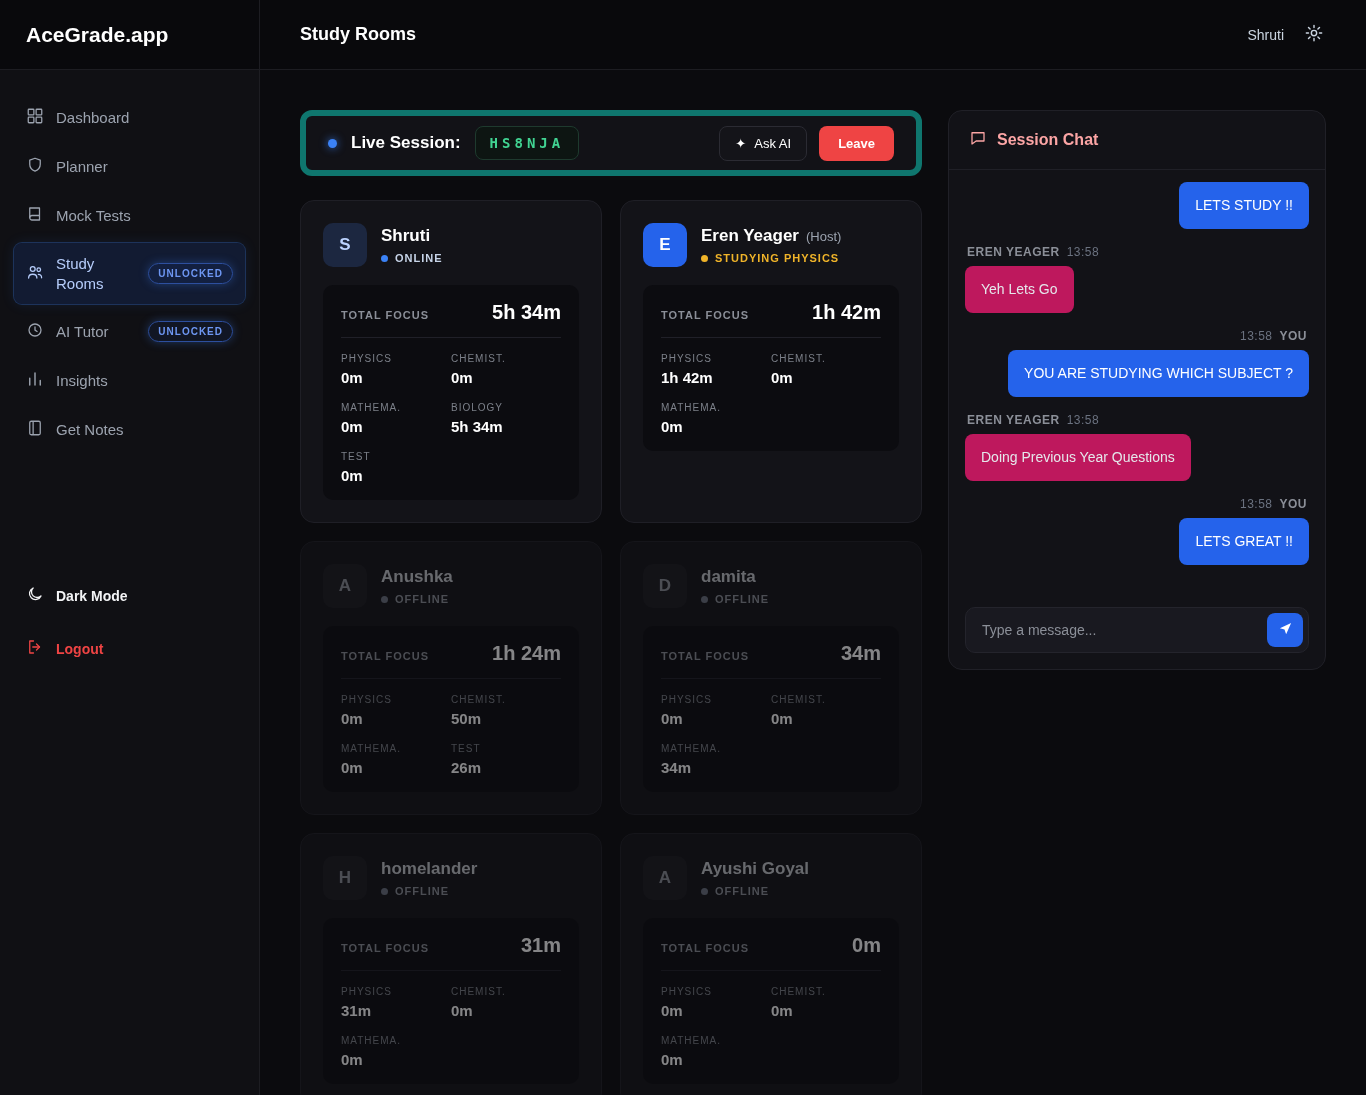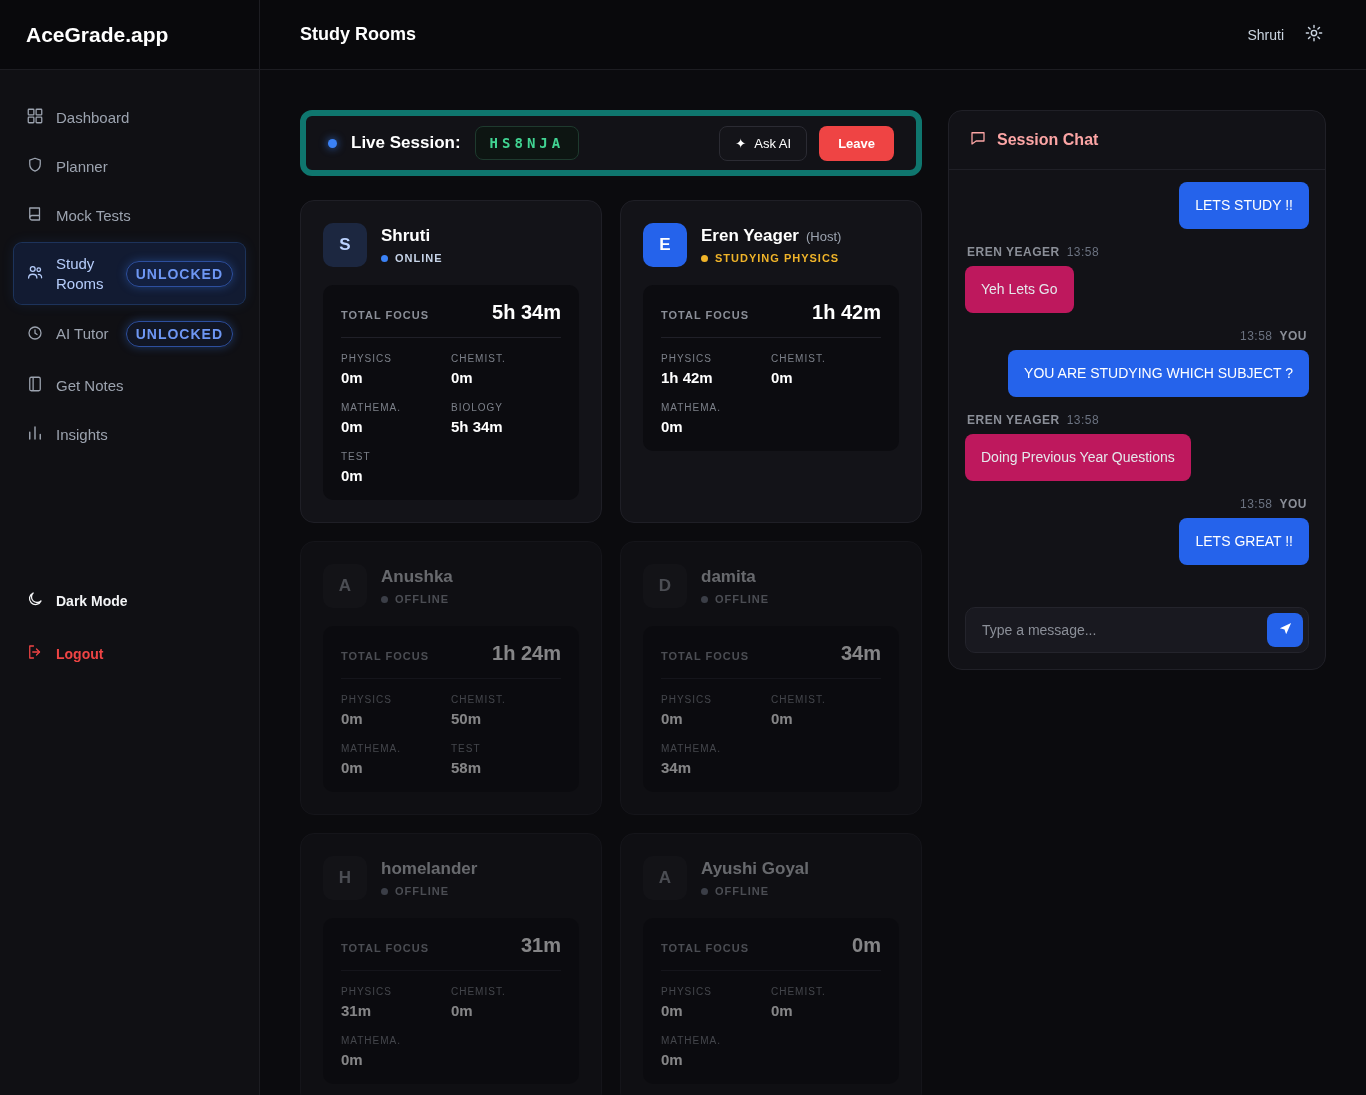--- a/index.html
+++ b/index.html
@@ -14,21 +14,21 @@
   .topbar-right { margin-left:auto; display:flex; align-items:center; gap:20px; }
   .user-name { color:#cbd5e1; font-size:14px; }
   .icon-btn { background:none; border:none; color:#cbd5e1; cursor:pointer; display:flex; align-items:center; }
 
   
   .sidebar { background:#101014; border-right:1px solid #1d1d22; padding:26px 14px 20px; display:flex; flex-direction:column; }
   .nav-item { display:flex; align-items:center; gap:12px; padding:11px 12px; border-radius:8px; color:#9ca3af; font-size:15px; cursor:pointer; margin-bottom:6px; }
   .nav-item .nav-label { flex:1; line-height:1.3; }
   .nav-item.active { background:rgba(37,99,235,.14); color:#b6cdfb; box-shadow:0 0 0 1px rgba(59,130,246,.28), 0 0 14px rgba(59,130,246,.12); }
   .nav-item svg { flex:0 0 18px; }
-  .badge { flex:0 0 auto; font-size:14px; font-weight:bold; letter-spacing:1px; color:#6e97f3; border:1px solid #2d4f9e; border-radius:999px; padding:4px 9px; background:rgba(37,99,235,.08); box-shadow:0 0 10px rgba(59,130,246,.35); }
+  .badge { flex:0 0 auto; font-size:10px; font-weight:bold; letter-spacing:1px; color:#6e97f3; border:1px solid #2d4f9e; border-radius:999px; padding:4px 9px; background:rgba(37,99,235,.08); box-shadow:0 0 10px rgba(59,130,246,.35); }
   .sidebar-spacer { height:118px; }
   .util-item { display:flex; align-items:center; gap:12px; padding:10px 12px; font-size:14px; font-weight:bold; color:#f3f4f6; cursor:pointer; margin-bottom:12px; }
   .util-item.logout { color:#ef4444; }
 
   
   .main { background:#0b0b0e; height:1025px; padding:40px 40px 0 40px; display:flex; gap:26px; overflow:hidden; }
   .left-col { flex:1; min-width:0; }
 
   .live-bar { height:66px; background:#121217; border:6px solid #0f766e; border-radius:12px; display:flex; align-items:center; padding:0 22px; gap:14px; margin-bottom:24px; }
   .live-dot { width:9px; height:9px; border-radius:50%; background:#3b82f6; box-shadow:0 0 8px rgba(59,130,246,.8); }
@@ -144,31 +144,31 @@
     </div>
     <div class="nav-item">
       <span><svg width="18" height="18" viewBox="0 0 24 24" fill="none" stroke="currentColor" stroke-width="1.7" stroke-linecap="round">
             <circle cx="12" cy="12" r="8"></circle>
             <path d="M12 8v4.2l2.8 1.8"></path>
           </svg></span>
       <span class="nav-label">AI Tutor</span>
       <span class="badge">UNLOCKED</span>
     </div>
     <div class="nav-item">
+      <span><svg width="18" height="18" viewBox="0 0 24 24" fill="none" stroke="currentColor" stroke-width="1.9" stroke-linecap="round">
+            <path d="M5 20v-9M12 20V4M19 20v-6"></path>
+          </svg></span>
+      <span class="nav-label">Insights</span>
+    </div>
+    <div class="nav-item">
       <span><svg width="18" height="18" viewBox="0 0 24 24" fill="none" stroke="currentColor" stroke-width="1.7">
             <rect x="5" y="3" width="14" height="18" rx="2"></rect>
             <path d="M9.5 3v18"></path>
           </svg></span>
       <span class="nav-label">Get Notes</span>
-    </div>
-    <div class="nav-item">
-      <span><svg width="18" height="18" viewBox="0 0 24 24" fill="none" stroke="currentColor" stroke-width="1.9" stroke-linecap="round">
-            <path d="M5 20v-9M12 20V4M19 20v-6"></path>
-          </svg></span>
-      <span class="nav-label">Insights</span>
     </div>
 
     <div class="sidebar-spacer"></div>
 
     <div class="util-item">
       <span><svg width="18" height="18" viewBox="0 0 24 24" fill="none" stroke="currentColor" stroke-width="1.7" stroke-linejoin="round">
             <path d="M20 14.5A8 8 0 1 1 9.5 4a6.5 6.5 0 0 0 10.5 10.5z"></path>
           </svg></span>
       <span>Dark Mode</span>
     </div>
@@ -303,21 +303,21 @@
               <div>
                   <div class="stat-label">CHEMIST.</div>
                   <div class="stat-value">50m</div>
                 </div>
               <div>
                   <div class="stat-label">MATHEMA.</div>
                   <div class="stat-value">0m</div>
                 </div>
               <div>
                   <div class="stat-label">TEST</div>
-                  <div class="stat-value">58m</div>
+                  <div class="stat-value">26m</div>
                 </div>
             </div>
           </div>
         </div>
 
         <div class="card offline">
           <div class="card-head">
             <div class="avatar off">D</div>
             <div>
               <div class="member-name"><span>damita</span></div>

